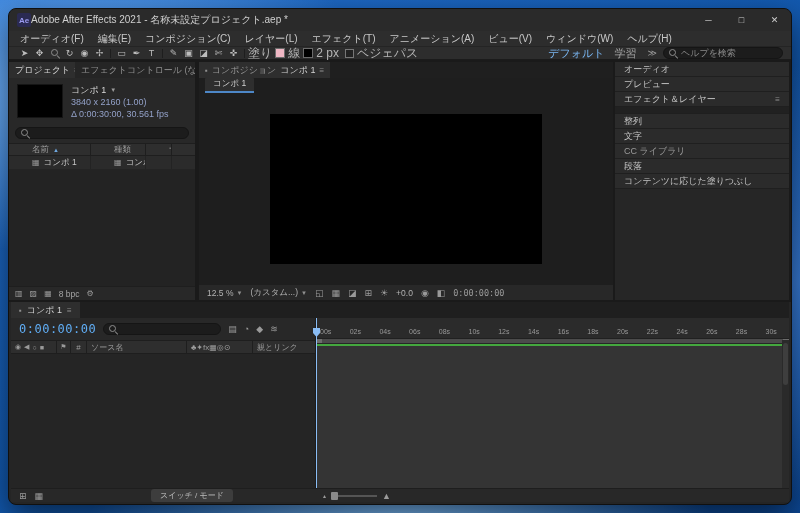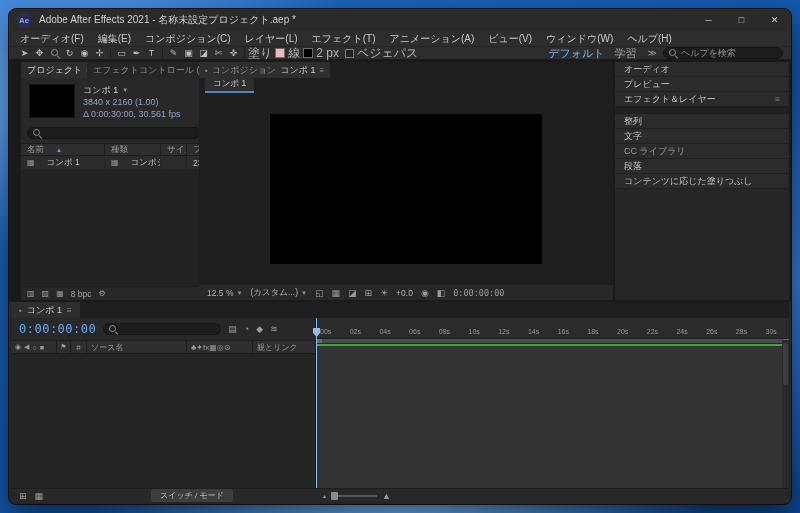--- a/index.html
+++ b/index.html
@@ -11,21 +11,21 @@
       radial-gradient(60% 42% at 50% 103%, rgba(135,198,255,.95), rgba(135,198,255,0) 65%),
       radial-gradient(50% 60% at 100% 55%, rgba(62,128,218,.85), rgba(62,128,218,0) 70%),
       linear-gradient(150deg,#2470cf 0%,#1258ad 50%,#0c4794 100%);
   }
   .window{position:absolute;left:8px;top:8px;width:784px;height:497px;background:#252525;border:1px solid #101010;
     border-radius:8px;overflow:hidden;display:flex;flex-direction:column;box-shadow:0 12px 32px rgba(0,0,0,.55)}
   
   .titlebar{height:22px;background:#2a2a2a;display:flex;align-items:center;padding-left:8px;flex:none}
   .app-icon{width:14px;height:14px;border-radius:2px;background:#2a2a52;color:#9b9bf0;font-size:8px;font-weight:bold;
     display:flex;align-items:center;justify-content:center;flex:none}
-  .title-text{font-size:10px;color:#cfcfcf;margin-left:8px;flex:1;white-space:nowrap;overflow:hidden}
+  .title-text{font-size:10px;color:#cfcfcf;flex:1;white-space:nowrap;overflow:hidden}
   .win-controls{display:flex;height:100%;flex:none}
   .win-btn{width:33px;height:100%;display:flex;align-items:center;justify-content:center;color:#cfcfcf;font-size:9px}
   
   .menubar{height:15px;background:#2d2d2d;display:flex;align-items:center;padding-left:4px;flex:none}
   .menu-item{font-size:10px;color:#c9c9c9;padding:0 7px;white-space:nowrap}
   
   .toolbar{height:14px;background:#2d2d2d;border-top:1px solid #242424;border-bottom:1px solid #1b1b1b;
     display:flex;align-items:center;padding:0 8px;flex:none}
   .tool{font-size:9px;color:#bdbdbd;width:15px;text-align:center;flex:none}
   .tsep{width:1px;height:9px;background:#1e1e1e;margin:0 3px;flex:none}
@@ -42,41 +42,41 @@
   .searchwrap{position:relative;display:flex;align-items:center;flex:none}
   .mag{position:absolute;left:5px;top:50%;margin-top:-5px;width:10px;height:10px;z-index:2}
   .mag::before{content:"";position:absolute;left:1px;top:1px;width:5px;height:5px;border:1px solid #8d8d8d;border-radius:50%}
   .mag::after{content:"";position:absolute;left:7px;top:7px;width:4px;height:1px;background:#8d8d8d;transform:rotate(45deg);transform-origin:left center}
   .search-input{background:#1c1c1c;border:1px solid #151515;border-radius:8px;color:#bbb;font-size:9px;height:12px;
     padding:0 6px 0 17px;outline:none;width:120px}
   .search-input::placeholder{color:#8a8a8a}
   
   .main{height:242px;position:relative;background:#1a1a1a;flex:none}
   .panel{position:absolute;top:2px;bottom:2px;background:#282828;display:flex;flex-direction:column;overflow:hidden}
-  #project-panel{left:12px;width:186px}
+  #project-panel{left:0;width:186px}
   #comp-panel{left:190px;width:414px}
   #dock-panel{left:606px;right:2px}
   .ptabs{height:16px;background:#1f1f1f;display:flex;align-items:stretch;flex:none}
   .ptab{display:flex;align-items:center;gap:4px;padding:0 6px;font-size:9px;background:#2e2e2e;color:#d2d2d2;
     white-space:nowrap;overflow:hidden}
   .ptab.inactive{background:#252525;color:#8f8f8f}
   .ham{color:#8f8f8f;font-size:8px}
   .dim-label{color:#9a9a9a}
   
   .proj-info{display:flex;gap:8px;padding:6px 8px 4px;flex:none;align-items:flex-start}
   .thumb{width:46px;height:34px;background:#000;border:1px solid #151515;flex:none}
   .pi-lines{font-size:9px;line-height:12px;white-space:nowrap;overflow:hidden}
   .pi-name{color:#d8d8d8;display:flex;gap:4px;align-items:center}
   .pi-caret{font-size:6px;color:#9a9a9a}
   .pi-meta{color:#93a1c8}
   .proj-search{margin:2px 6px 4px;position:relative;height:13px;flex:none;display:flex}
   .proj-search .search-input{width:100%}
   .proj-cols{height:13px;background:#2e2e2e;border-top:1px solid #1e1e1e;border-bottom:1px solid #1e1e1e;
     display:flex;align-items:center;font-size:8.5px;color:#9d9d9d;flex:none}
-  .pc{padding-left:6px;border-right:1px solid #1e1e1e;height:100%;display:flex;align-items:center;gap:12px;
+  .pc{padding-left:23px;border-right:1px solid #1e1e1e;height:100%;display:flex;align-items:center;gap:4px;
     white-space:nowrap;overflow:hidden}
   .pc.c-name{width:84px}.pc.c-type{width:56px}.pc.c-size{width:26px}.pc.c-fps{flex:1;border-right:none}
   .sort{color:#6fa8e0;font-size:6px}
   .proj-row{height:14px;display:flex;align-items:center;font-size:8.5px;color:#c6c6c6;background:#2b2b2b;flex:none;
     border-bottom:1px solid #242424}
   .row-icon{font-size:8px;color:#9a9a9a}
   .proj-empty{flex:1;background:#232323}
   .proj-bottom{height:14px;background:#282828;border-top:1px solid #1e1e1e;display:flex;align-items:center;
     padding:0 6px;gap:7px;font-size:8.5px;color:#a5a5a5;flex:none}
   .pb-icon{font-size:8px;color:#9a9a9a}

